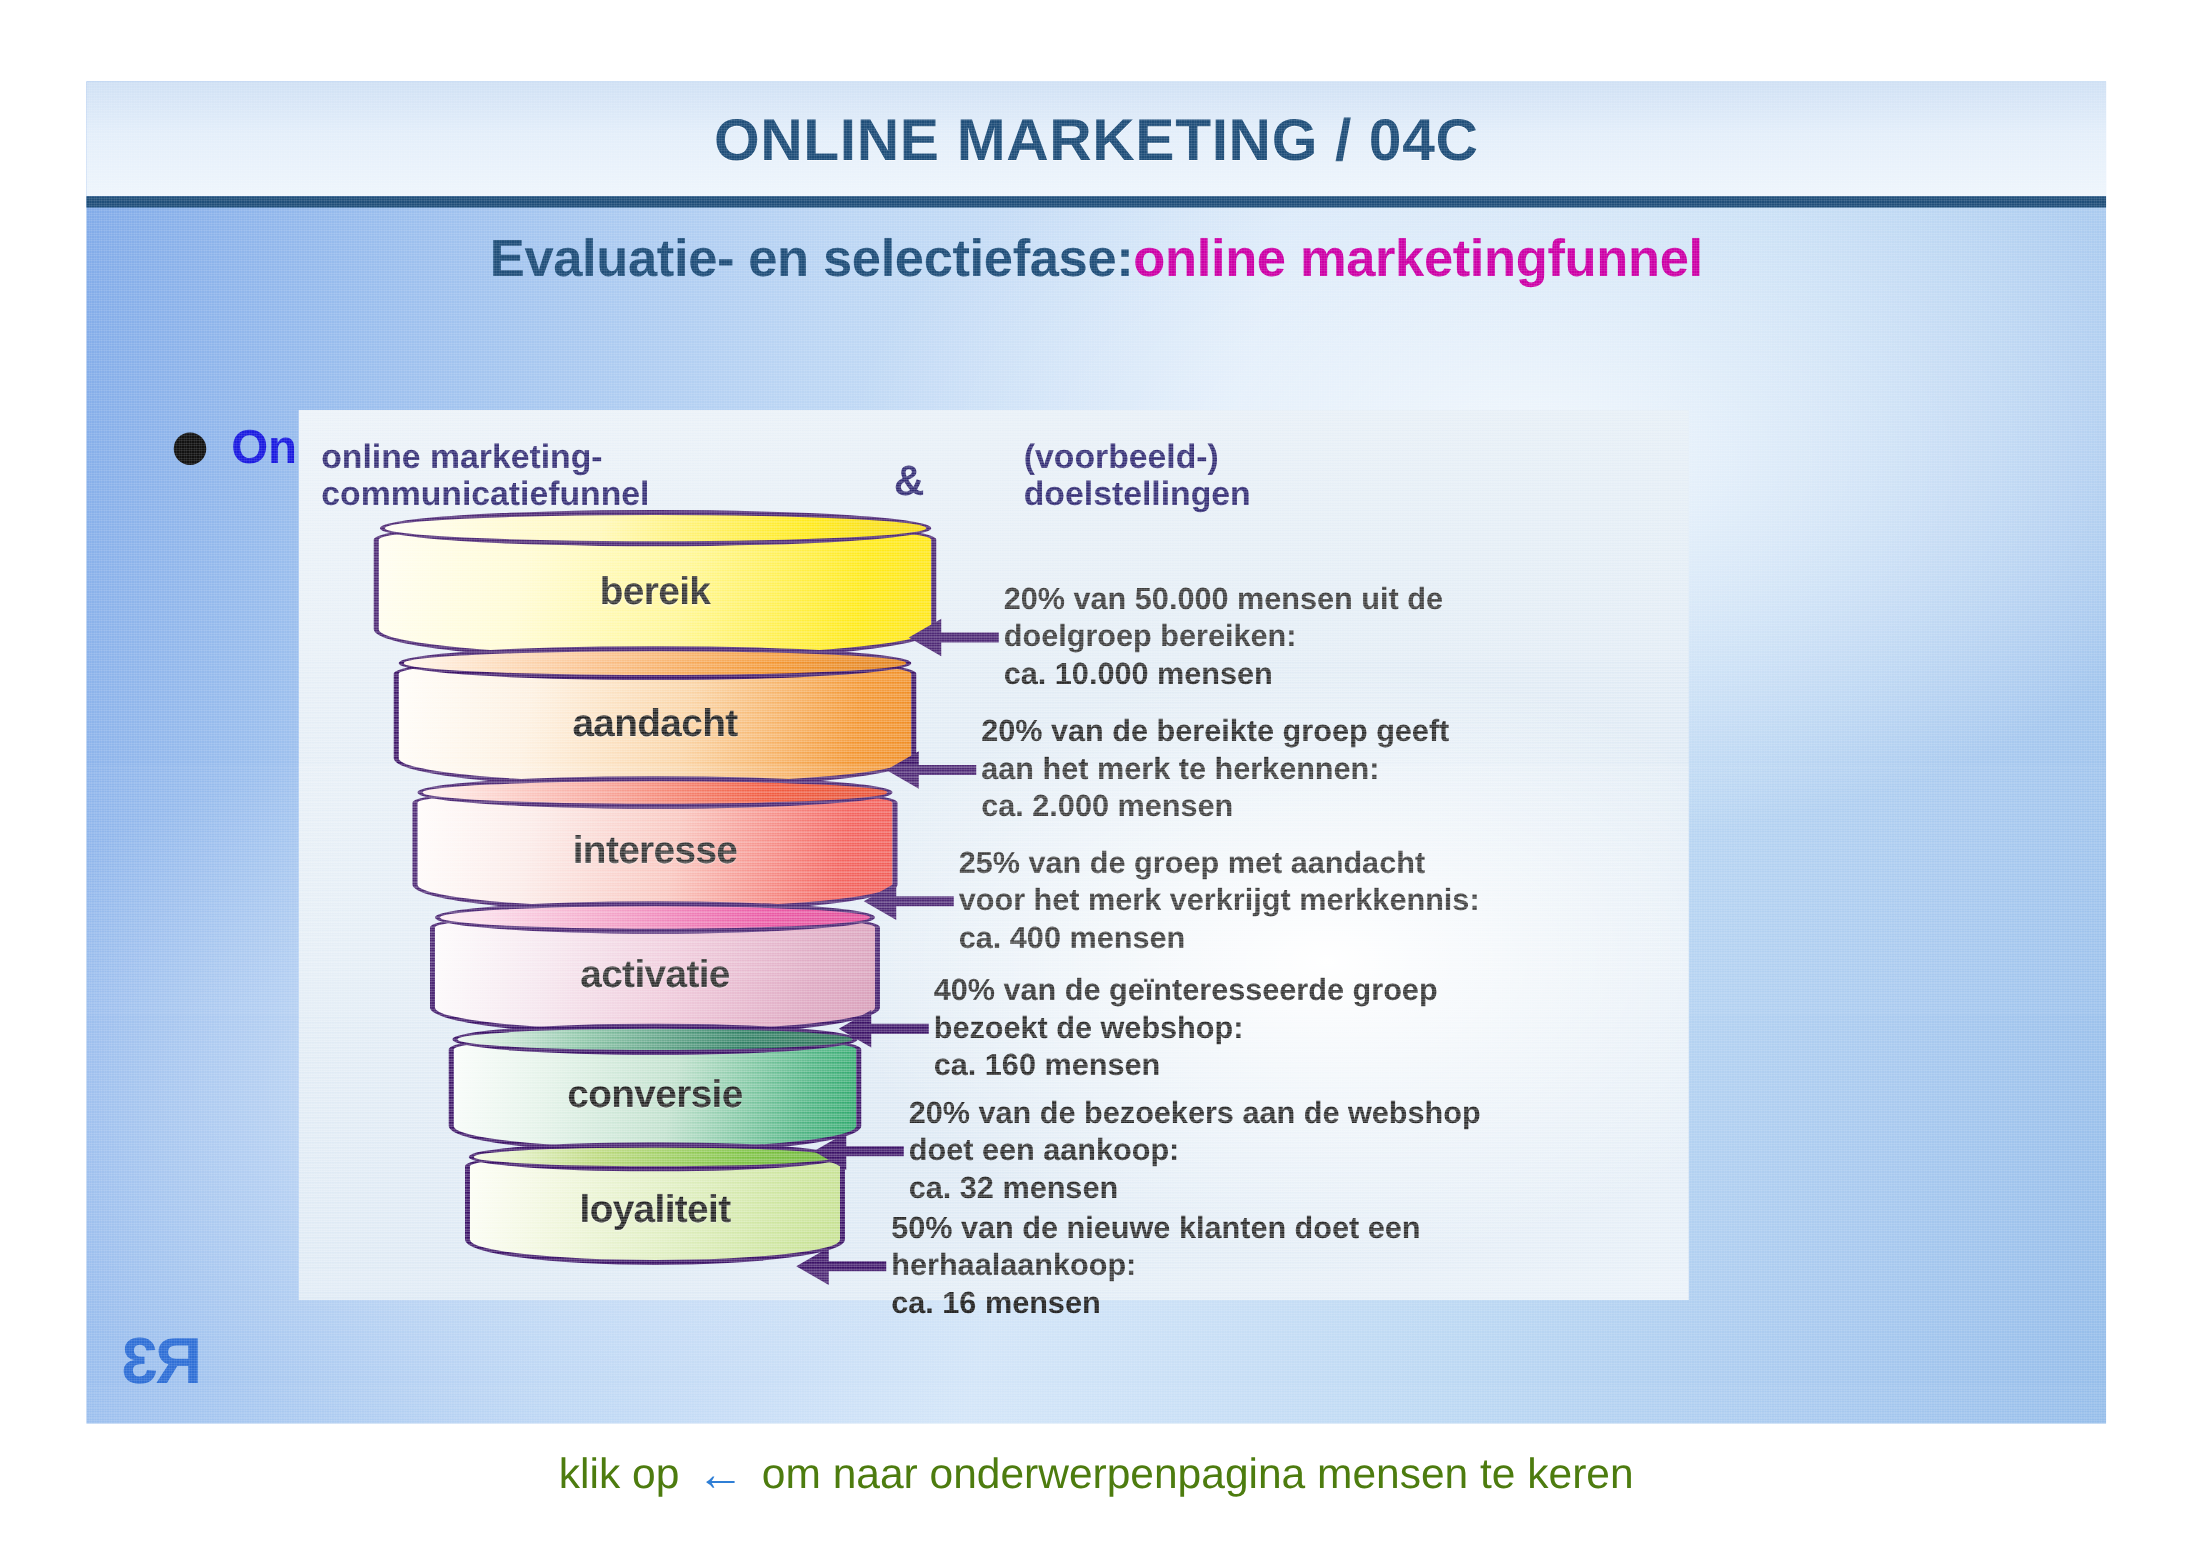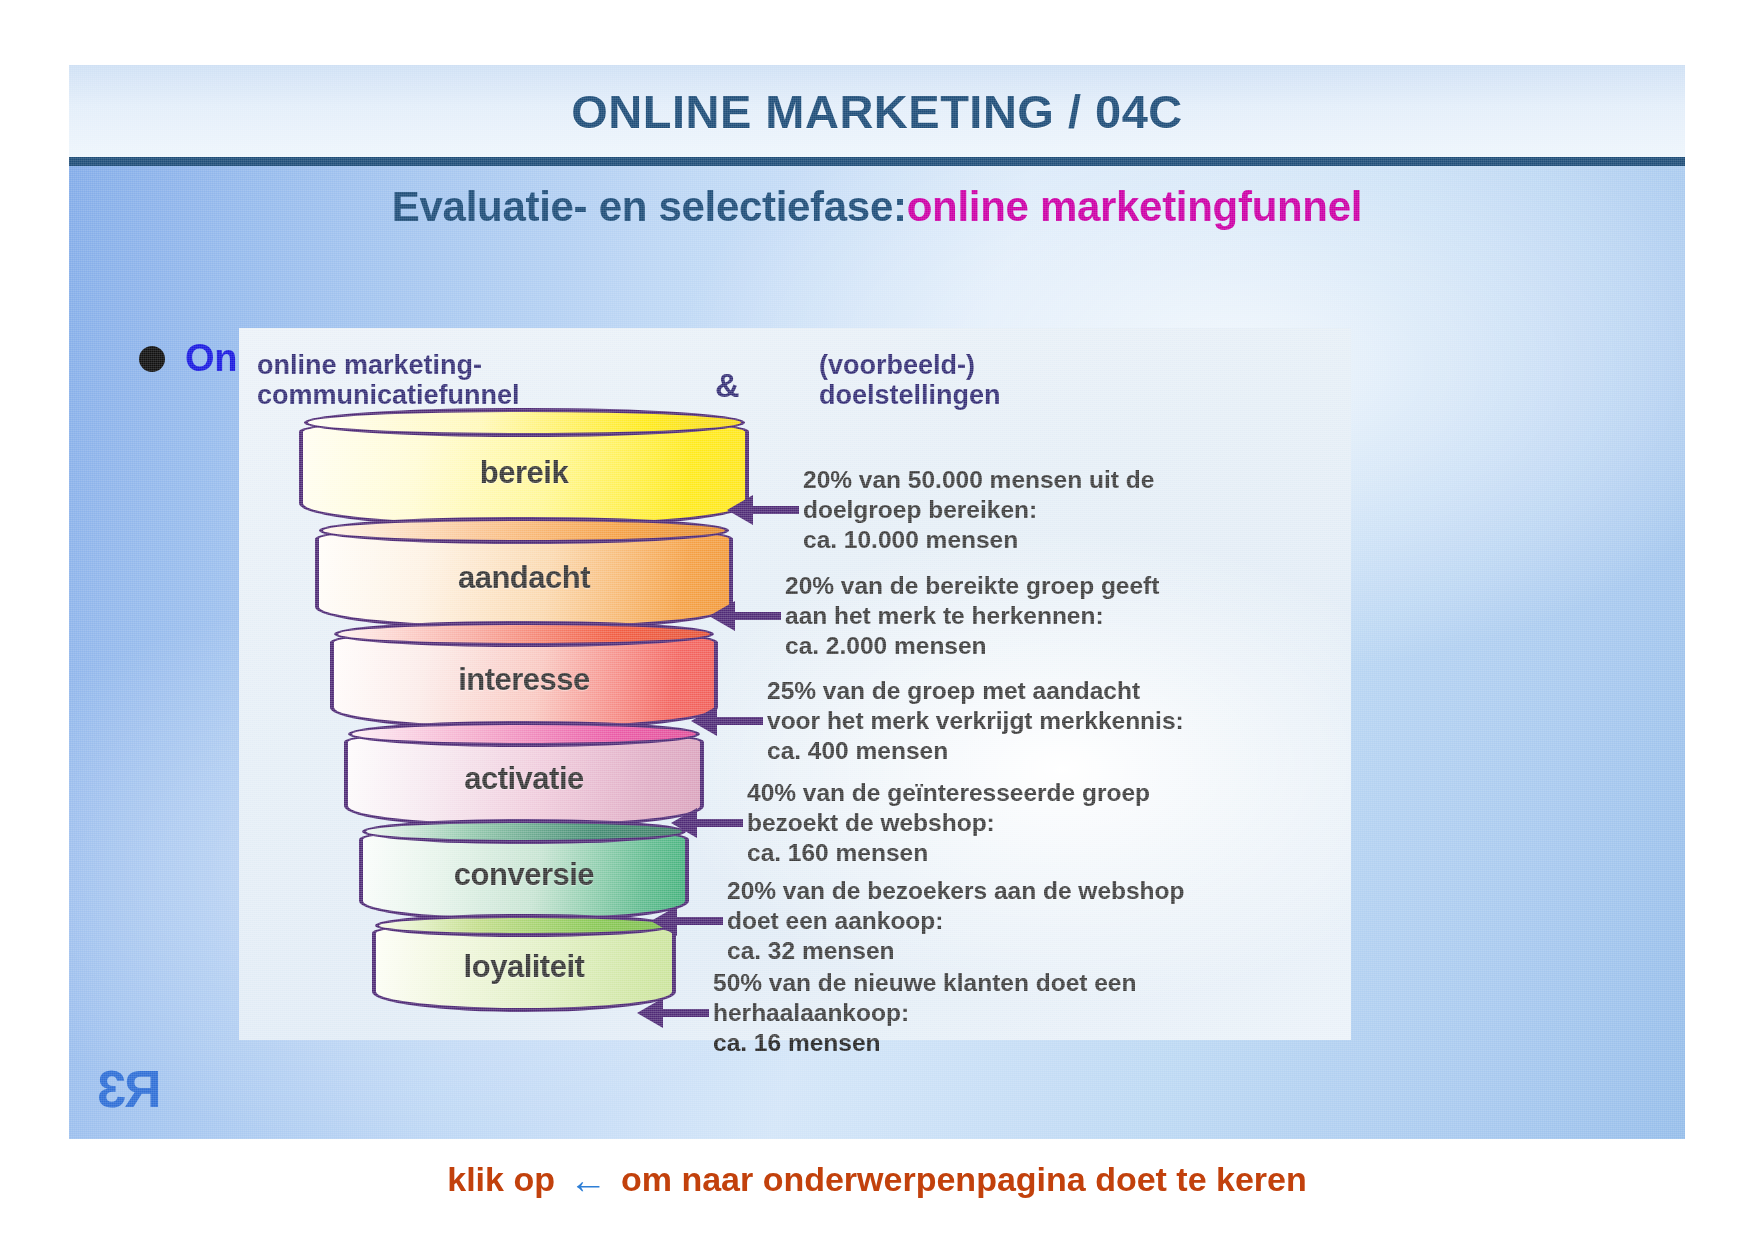--- a/index.html
+++ b/index.html
@@ -248,22 +248,22 @@
     left: 0; top: 1160px;
     width: 1754px;
     display: flex;
     align-items: center;
     justify-content: center;
     gap: 14px;
     white-space: nowrap;
   }
   .footer-text {
     font-size: 34px;
-    font-weight: 700;
-    color: #c2410c;
+    font-weight: 400;
+    color: #4d7c0f;
   }
   .footer-arrow {
     font-size: 38px;
     line-height: 1;
     color: #2f7fd6;
     font-weight: 700;
   }
 </style>
 </head>
 <body>
@@ -399,14 +399,14 @@
 
   <div class="logo">
     <span class="flip">3</span><span class="flip">R</span>
   </div>
 
 </div>
 
 <div class="footer">
   <span class="footer-text">klik op</span>
   <span class="footer-arrow">←</span>
-  <span class="footer-text">om naar onderwerpenpagina doet te keren</span>
+  <span class="footer-text">om naar onderwerpenpagina mensen te keren</span>
 </div>
 
 </body></html>

